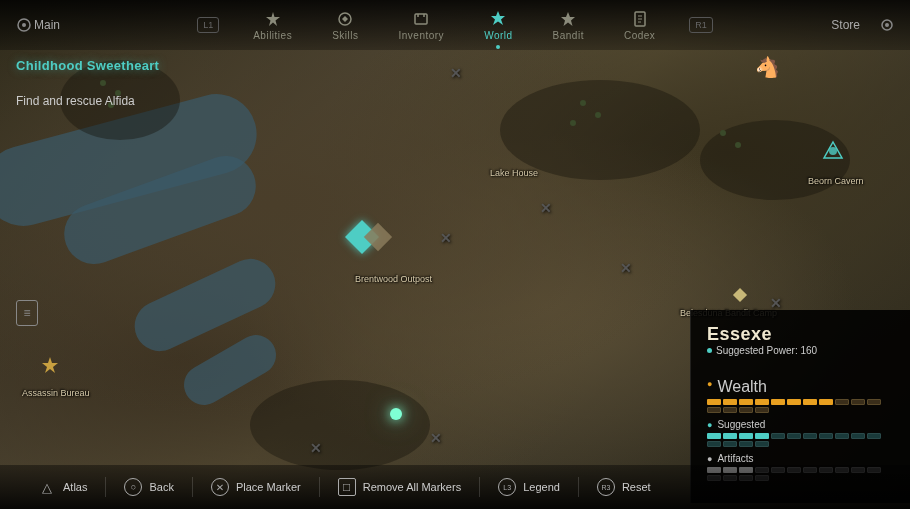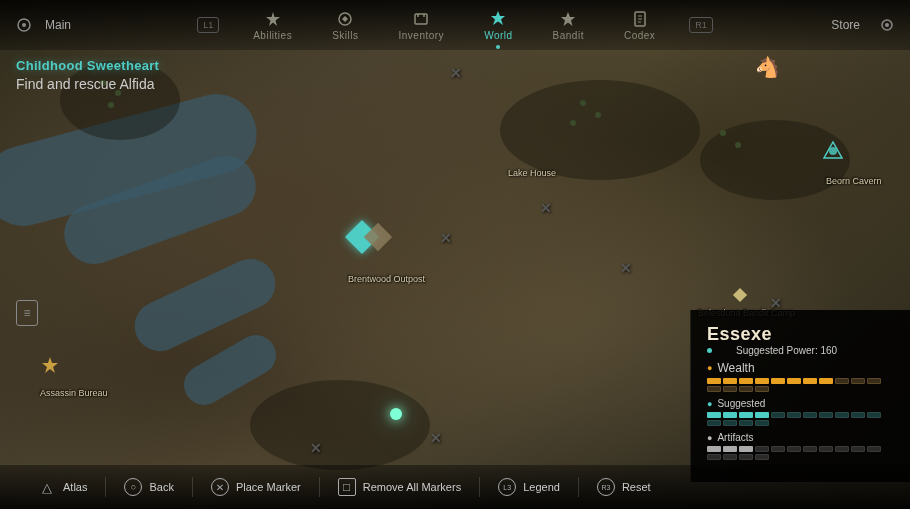--- a/index.html
+++ b/index.html
@@ -72,21 +72,21 @@
       height: 50px;
       display: flex;
       align-items: center;
       background: linear-gradient(to bottom, rgba(0,0,0,0.85) 0%, rgba(0,0,0,0.3) 100%);
       z-index: 100;
     }
 
     #nav-main {
       display: flex;
       align-items: center;
-      gap: 13px;
+      gap: 2px;
       padding-left: 16px;
       min-width: 90px;
       text-align: right;
     }
 
     #nav-center {
       flex: 1;
       display: flex;
       align-items: center;
       justify-content: center;
@@ -177,23 +177,23 @@
 
     #quest-title {
       font-size: 13px;
       color: #4ecdc4;
       font-weight: 600;
       letter-spacing: 0.3px;
       text-shadow: 0 0 8px rgba(78,205,196,0.5);
     }
 
     #quest-subtitle {
-      font-size: 14px;
+      font-size: 12px;
       color: #ccc;
-      margin-top: 3px;
+      margin-top: 21px;
     }
 
     .map-x {
       position: absolute;
       color: #555;
       font-size: 14px;
       font-weight: bold;
       z-index: 50;
       text-shadow: 1px 1px 3px rgba(0,0,0,0.8);
     }
@@ -245,22 +245,22 @@
     #essexe-title {
       font-size: 18px;
       color: #f0e8d0;
       font-weight: 600;
       letter-spacing: 0.5px;
     }
 
     #suggested-power {
       display: flex;
       align-items: center;
-      gap: 24px;
-      margin-bottom: 5px;
+      gap: 4px;
+      margin-bottom: 16px;
     }
 
     .bullet-dot {
       width: 5px;
       height: 5px;
       background: #4ecdc4;
       border-radius: 50%;
     }
 
     #suggested-power .power-label {
@@ -365,21 +365,20 @@
 
     
     .location-name {
       position: absolute;
       color: #d4c8a8;
       font-size: 9px;
       text-shadow: 1px 1px 2px rgba(0,0,0,1), -1px -1px 2px rgba(0,0,0,1);
       z-index: 55;
       text-align: center;
       white-space: nowrap;
-      margin-left: 18px;
     }
 
     
     .corner-icon {
       position: absolute;
       color: #b8a878;
       font-size: 20px;
       z-index: 60;
     }
 
@@ -454,21 +453,21 @@
 
 <div id="assassin-marker">
   <svg class="assassin-icon" viewBox="0 0 24 24" fill="#c8a040">
     <path d="M12 2 L14 8 L20 8 L15 12 L17 18 L12 14 L7 18 L9 12 L4 8 L10 8 Z"></path>
   </svg>
 </div>
 
 <div class="glow-dot" style="left:390px;top:408px;"></div>
 
 <div class="location-name" style="left:490px;top:168px;">Lake House</div>
-<div class="location-name" style="left:330px;top:274px;">Brentwood Outpost</div>
+<div class="location-name" style="left:355px;top:274px;">Brentwood Outpost</div>
 <div class="location-name" style="left:808px;top:176px;">Beorn Cavern</div>
 <div class="location-name" style="left:680px;top:308px;">Belesduna Bandit Camp</div>
 <div class="location-name" style="left:22px;top:388px;">Assassin Bureau</div>
 
 <div id="top-nav">
   <div id="nav-main">
 
     <svg width="16" height="16" viewBox="0 0 16 16" fill="#888">
       <circle cx="8" cy="8" r="6" fill="none" stroke="#888" stroke-width="1.5"></circle>
       <circle cx="8" cy="8" r="2" fill="#888"></circle>
@@ -560,21 +559,21 @@
     <div class="bullet-dot"></div>
     <span class="power-label">
       <span>Suggested Power:</span>
       <span>160</span>
     </span>
   </div>
 
   <div class="stat-row">
     <div class="stat-label">
       <span style="color:#e8a020;font-size:9px;">●</span>
-      <span style="color:#ccc;font-size:12px;">Wealth</span>
+      <span style="color:#ccc;font-size:16px;margin-top:6px;">Wealth</span>
     </div>
     <div class="stat-bar-container" id="wealth-bar">
         <div class="stat-segment seg-filled-wealth"></div>
         <div class="stat-segment seg-filled-wealth"></div>
         <div class="stat-segment seg-filled-wealth"></div>
         <div class="stat-segment seg-filled-wealth"></div>
         <div class="stat-segment seg-filled-wealth"></div>
         <div class="stat-segment seg-filled-wealth"></div>
         <div class="stat-segment seg-filled-wealth"></div>
         <div class="stat-segment seg-filled-wealth"></div>

